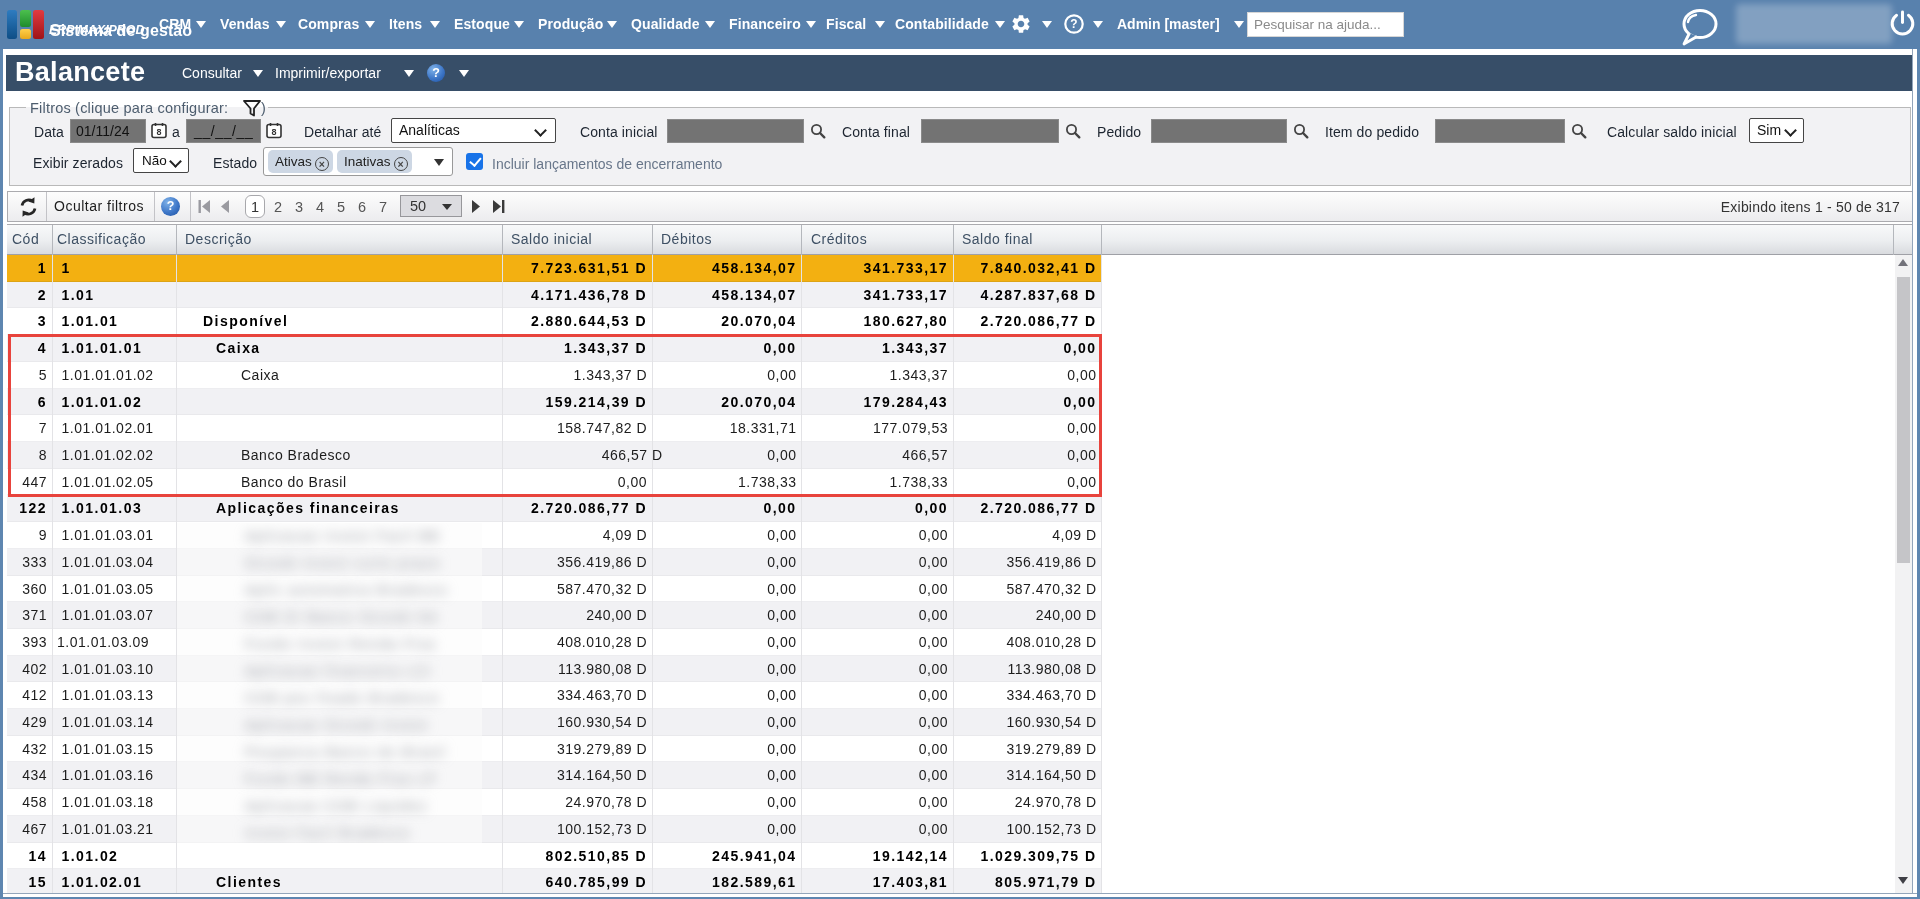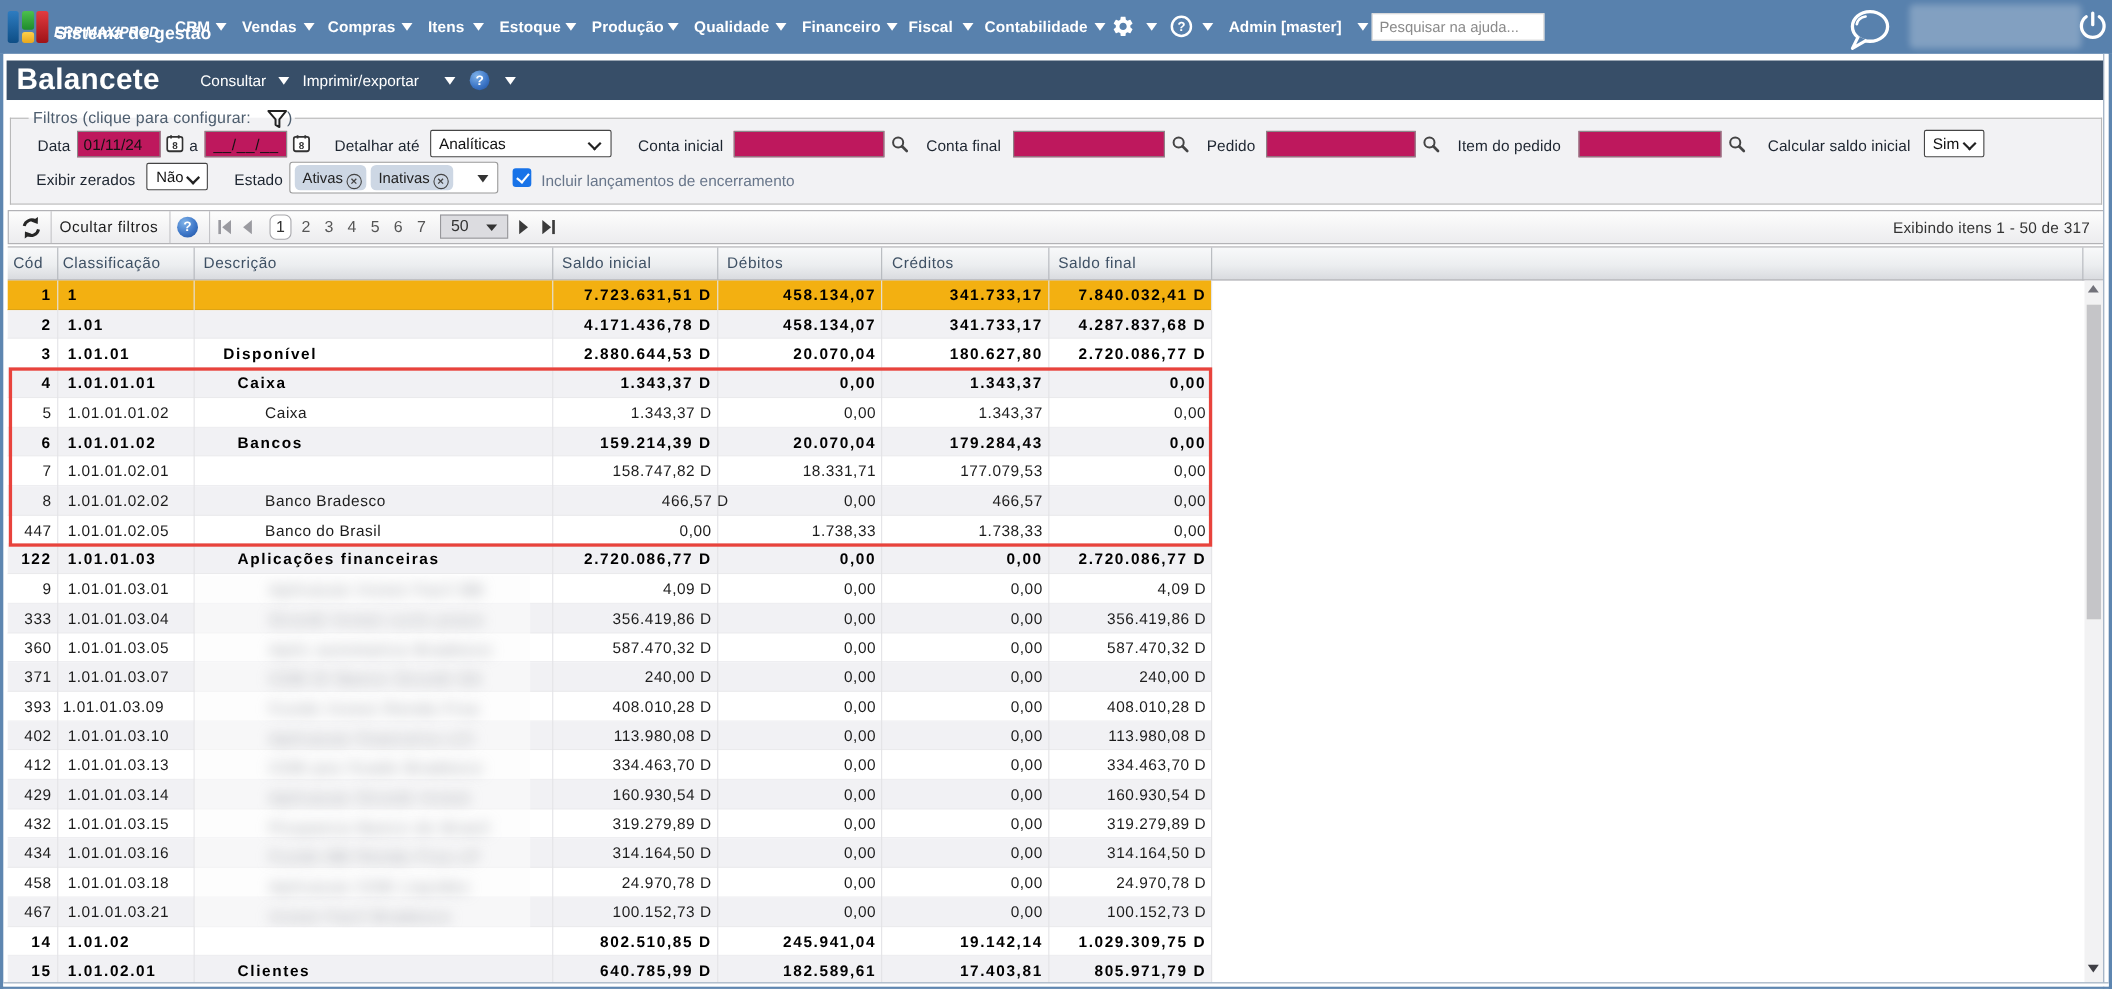--- a/index.html
+++ b/index.html
@@ -41,21 +41,21 @@
 
 #filterzone { position:absolute; left:4px; top:91px; width:1912px; height:104px; background:#fff; }
 #fieldset { position:absolute; left:9px; top:107px; width:1902px; height:79px;
   background:#f2f2f4; border:1px solid #b9b9b9; border-top:none; }
 #fs-top1 { position:absolute; left:9px; top:107px; width:17px; height:1px; background:#b9b9b9; }
 #fs-top2 { position:absolute; left:268px; top:107px; width:1643px; height:1px; background:#b9b9b9; }
 #legend { position:absolute; left:30px; top:100px; color:#4d5d6e; font-size:14.5px; letter-spacing:0.2px; }
 #legend-funnel { position:absolute; left:242px; top:99px; }
 .flabel { position:absolute; color:#1d2530; font-size:14px; letter-spacing:0.1px; top:124px; }
 .flabel2 { position:absolute; color:#1d2530; font-size:14px; letter-spacing:0.1px; top:155px; }
-.finput { position:absolute; top:119px; height:24px; background:#be185d; border:1px solid #8a8a8a;
+.finput { position:absolute; top:119px; height:24px; background:#737373; border:1px solid #8a8a8a;
   font-size:14px; color:#111; }
 .fselect { position:absolute; top:118px; height:25px; background:#fff; border:1.5px solid #454545;
   border-radius:2px; font-size:14px; color:#111; }
 .chev { position:absolute; width:9px; height:9px; border-right:2.5px solid #222; border-bottom:2.5px solid #222;
   transform:rotate(45deg); }
 .mag { position:absolute; width:16px; height:16px; }
 .calico { position:absolute; width:16px; height:17px; }
 
 
 #chipbox { position:absolute; left:263px; top:147px; width:190px; height:29px; background:#fff;
@@ -352,21 +352,20 @@
     <div class="c" style="left:54.5px;width:114.0px">1.01.01.01.02</div>
     <div class="c" style="left:234px;width:260.5px">Caixa</div>
     <div class="c num" style="left:494.5px;width:145.5px">1.343,37 D</div>
     <div class="c num" style="left:644.5px;width:145.0px">0,00</div>
     <div class="c num" style="left:794px;width:147.0px">1.343,37</div>
     <div class="c num" style="left:945.5px;width:144.0px">0,00</div>
   </div>
 <div class="r alt b" style="top:389px;height:26px;line-height:26px">
     <div class="c num" style="left:0px;width:40.0px">6</div>
     <div class="c" style="left:54.5px;width:114.0px">1.01.01.02</div>
-    <div class="c" style="left:209px;width:285.5px">Bancos</div>
     <div class="c num" style="left:494.5px;width:145.5px">159.214,39 D</div>
     <div class="c num" style="left:644.5px;width:145.0px">20.070,04</div>
     <div class="c num" style="left:794px;width:147.0px">179.284,43</div>
     <div class="c num" style="left:945.5px;width:144.0px">0,00</div>
   </div>
 <div class="r" style="top:415px;height:27px;line-height:27px">
     <div class="c num" style="left:0px;width:40.0px">7</div>
     <div class="c" style="left:54.5px;width:114.0px">1.01.01.02.01</div>
     <div class="c num" style="left:494.5px;width:145.5px">158.747,82 D</div>
     <div class="c num" style="left:644.5px;width:145.0px">18.331,71</div>

